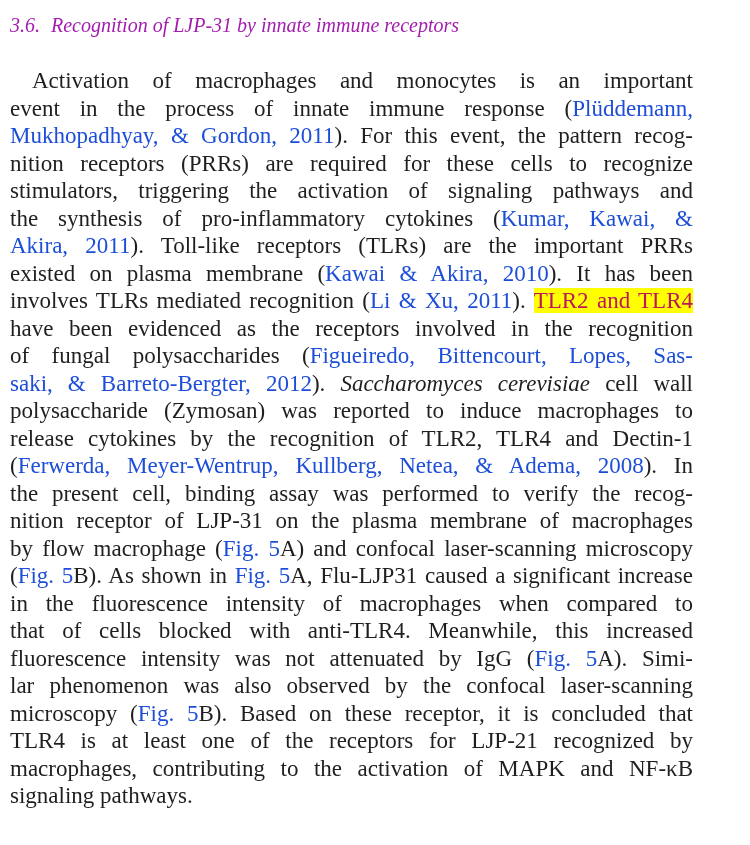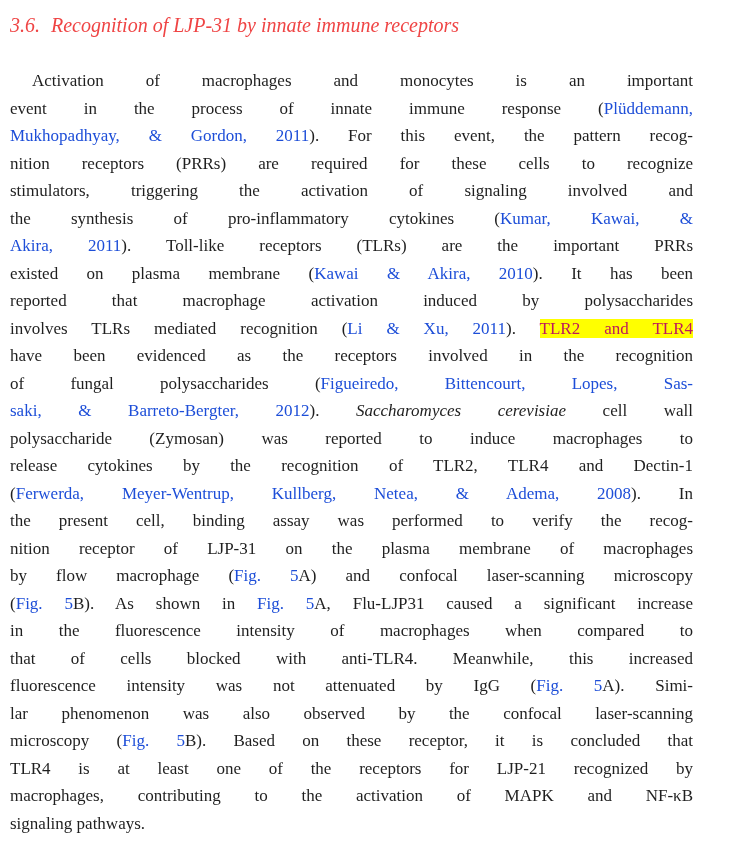--- a/index.html
+++ b/index.html
@@ -13,30 +13,30 @@
     color: #1f1f1f;
   }
   .heading {
     position: absolute;
     left: 10px;
     top: 12px;
     width: 683px;
     font-style: italic;
     font-size: 20px;
     line-height: 26px;
-    color: #ef4444;
+    color: #a21caf;
     white-space: nowrap;
   }
   .heading .num { margin-right: 11px; }
   .para {
     position: absolute;
     left: 10px;
     top: 67px;
     width: 683px;
-    font-size: 17px;
+    font-size: 23px;
   }
   .line {
     height: 27.5px;
     line-height: 27.5px;
     text-align: justify;
     text-align-last: justify;
     white-space: normal;
   }
   .line.indent { padding-left: 22px; }
   .line.nojust { text-align: left; text-align-last: left; }
@@ -49,25 +49,24 @@
 
 <div class="page">
   <div class="heading">
     <span class="num">3.6.</span><span>Recognition of LJP-31 by innate immune receptors</span>
   </div>
   <div class="para" id="paragraph">
       <div class="line indent"><span>Activation of macrophages and monocytes is an important</span></div>
       <div class="line"><span>event in the process of innate immune response (</span><span class="seg-link">Plüddemann,</span></div>
       <div class="line"><span class="seg-link">Mukhopadhyay, &amp; Gordon, 2011</span><span>). For this event, the pattern recog-</span></div>
       <div class="line"><span>nition receptors (PRRs) are required for these cells to recognize</span></div>
-      <div class="line"><span>stimulators, triggering the activation of signaling involved and</span></div>
+      <div class="line"><span>stimulators, triggering the activation of signaling pathways and</span></div>
       <div class="line"><span>the synthesis of pro-inflammatory cytokines (</span><span class="seg-link">Kumar, Kawai, &amp;</span></div>
       <div class="line"><span class="seg-link">Akira, 2011</span><span>). Toll-like receptors (TLRs) are the important PRRs</span></div>
       <div class="line"><span>existed on plasma membrane (</span><span class="seg-link">Kawai &amp; Akira, 2010</span><span>). It has been</span></div>
-      <div class="line"><span>reported that macrophage activation induced by polysaccharides</span></div>
       <div class="line"><span>involves TLRs mediated recognition (</span><span class="seg-link">Li &amp; Xu, 2011</span><span>). </span><span class="seg-hl">TLR2 and TLR4</span></div>
       <div class="line"><span>have been evidenced as the receptors involved in the recognition</span></div>
       <div class="line"><span>of fungal polysaccharides (</span><span class="seg-link">Figueiredo, Bittencourt, Lopes, Sas-</span></div>
       <div class="line"><span class="seg-link">saki, &amp; Barreto-Bergter, 2012</span><span>). </span><span class="seg-it">Saccharomyces cerevisiae</span><span> cell wall</span></div>
       <div class="line"><span>polysaccharide (Zymosan) was reported to induce macrophages to</span></div>
       <div class="line"><span>release cytokines by the recognition of TLR2, TLR4 and Dectin-1</span></div>
       <div class="line"><span>(</span><span class="seg-link">Ferwerda, Meyer-Wentrup, Kullberg, Netea, &amp; Adema, 2008</span><span>). In</span></div>
       <div class="line"><span>the present cell, binding assay was performed to verify the recog-</span></div>
       <div class="line"><span>nition receptor of LJP-31 on the plasma membrane of macrophages</span></div>
       <div class="line"><span>by flow macrophage (</span><span class="seg-link">Fig. 5</span><span>A) and confocal laser-scanning microscopy</span></div>

